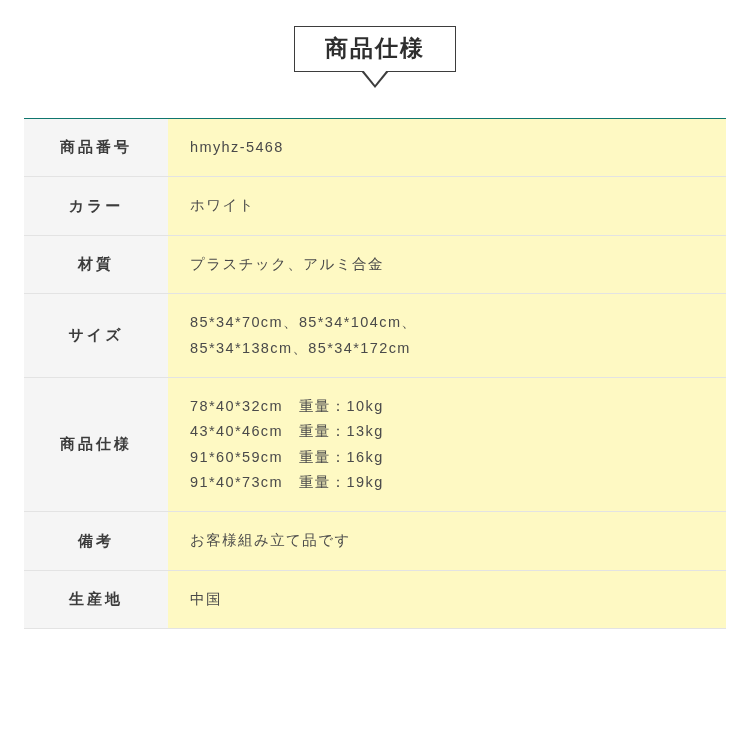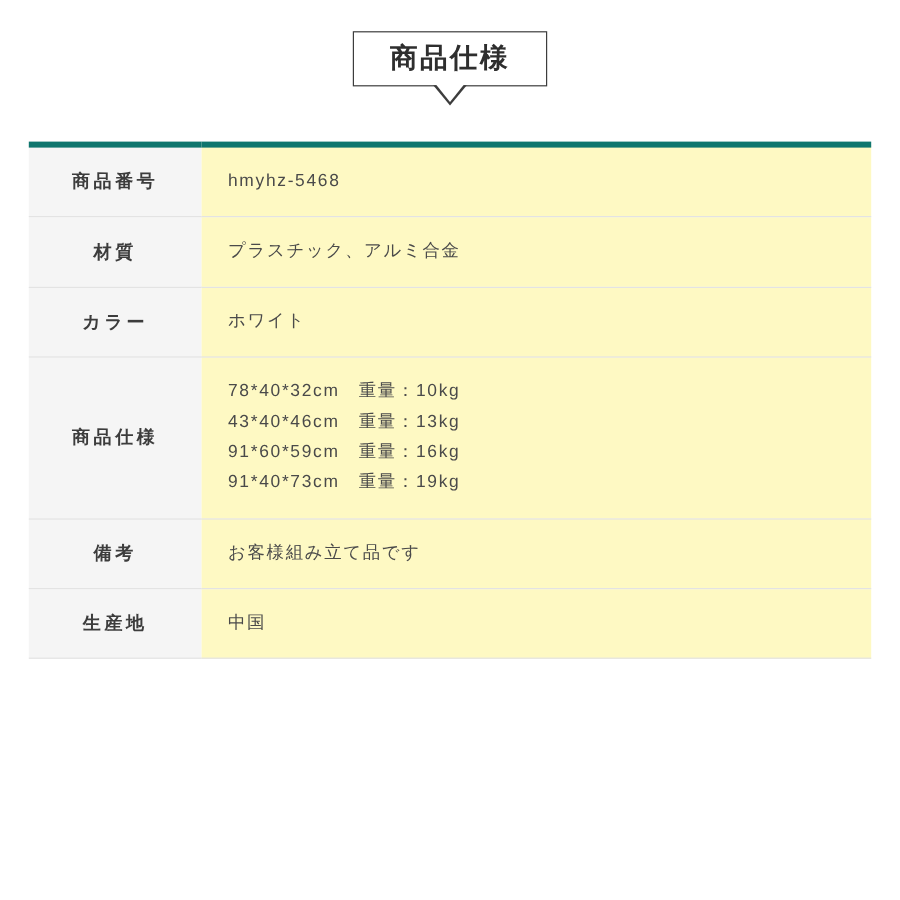--- a/index.html
+++ b/index.html
@@ -74,21 +74,21 @@
     top: 118px;
     left: 24px;
     width: 702px;
     border-collapse: collapse;
     table-layout: fixed;
   }
   .spec-table tr {
     border-bottom: 1px solid #e3e3e3;
   }
   .spec-table tr:first-child {
-    border-top: 5px solid #0f766e;
+    border-top: 1px solid #0f766e;
   }
   .spec-table th {
     width: 144px;
     background: #f5f5f5;
     font-size: 15px;
     font-weight: bold;
     color: #3c3c3c;
     letter-spacing: 3px;
     text-align: center;
     vertical-align: middle;
@@ -127,33 +127,40 @@
     <tbody>
 
       <tr>
         <th>商品番号</th>
         <td>
           <span class="val-line">hmyhz-5468</span>
         </td>
       </tr>
 
       <tr>
+        <th>カラー</th>
+        <td>
+          <span class="val-line">ホワイト</span>
+        </td>
+      </tr>
+
+      <tr>
         <th>材質</th>
         <td>
           <span class="val-line">プラスチック、アルミ合金</span>
         </td>
       </tr>
 
       <tr>
-        <th>カラー</th>
+        <th>サイズ</th>
         <td>
-          <span class="val-line">ホワイト</span>
+          <span class="val-line">85*34*70cm、85*34*104cm、</span>
+          <span class="val-line">85*34*138cm、85*34*172cm</span>
         </td>
       </tr>
-
 
       <tr>
         <th>商品仕様</th>
         <td>
           <span class="val-line">78*40*32cm　重量：10kg</span>
           <span class="val-line">43*40*46cm　重量：13kg</span>
           <span class="val-line">91*60*59cm　重量：16kg</span>
           <span class="val-line">91*40*73cm　重量：19kg</span>
         </td>
       </tr>

